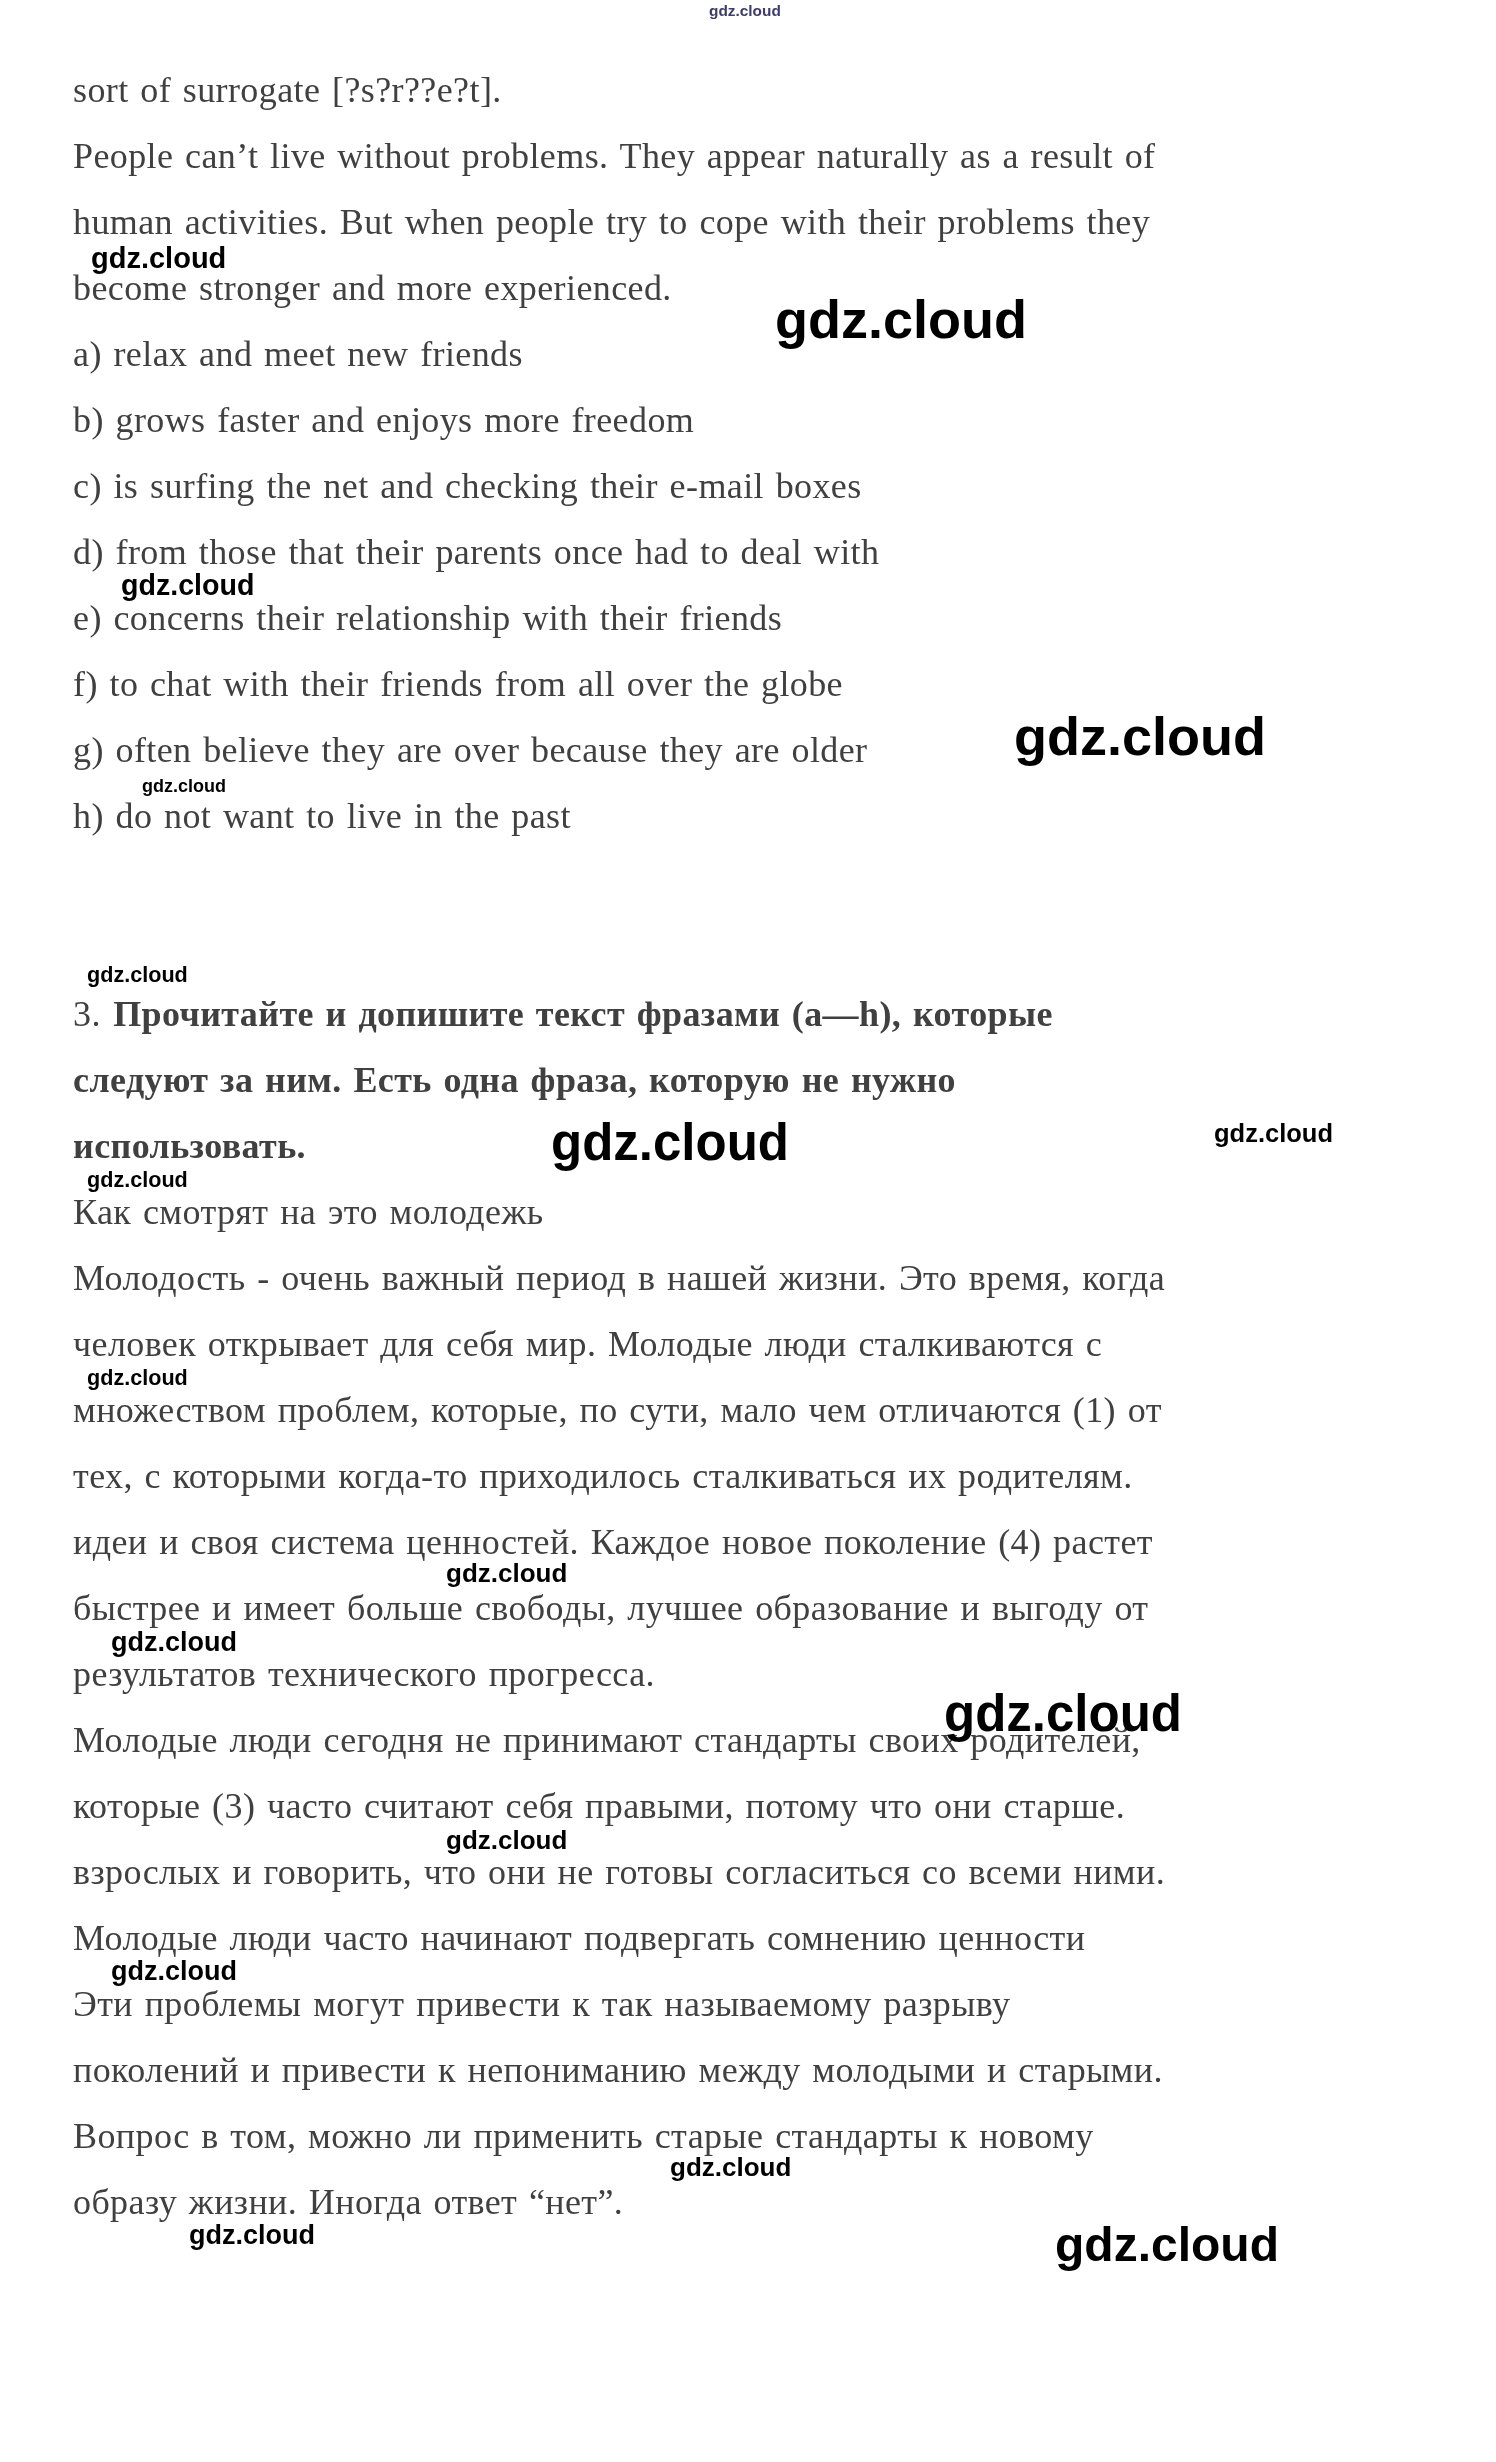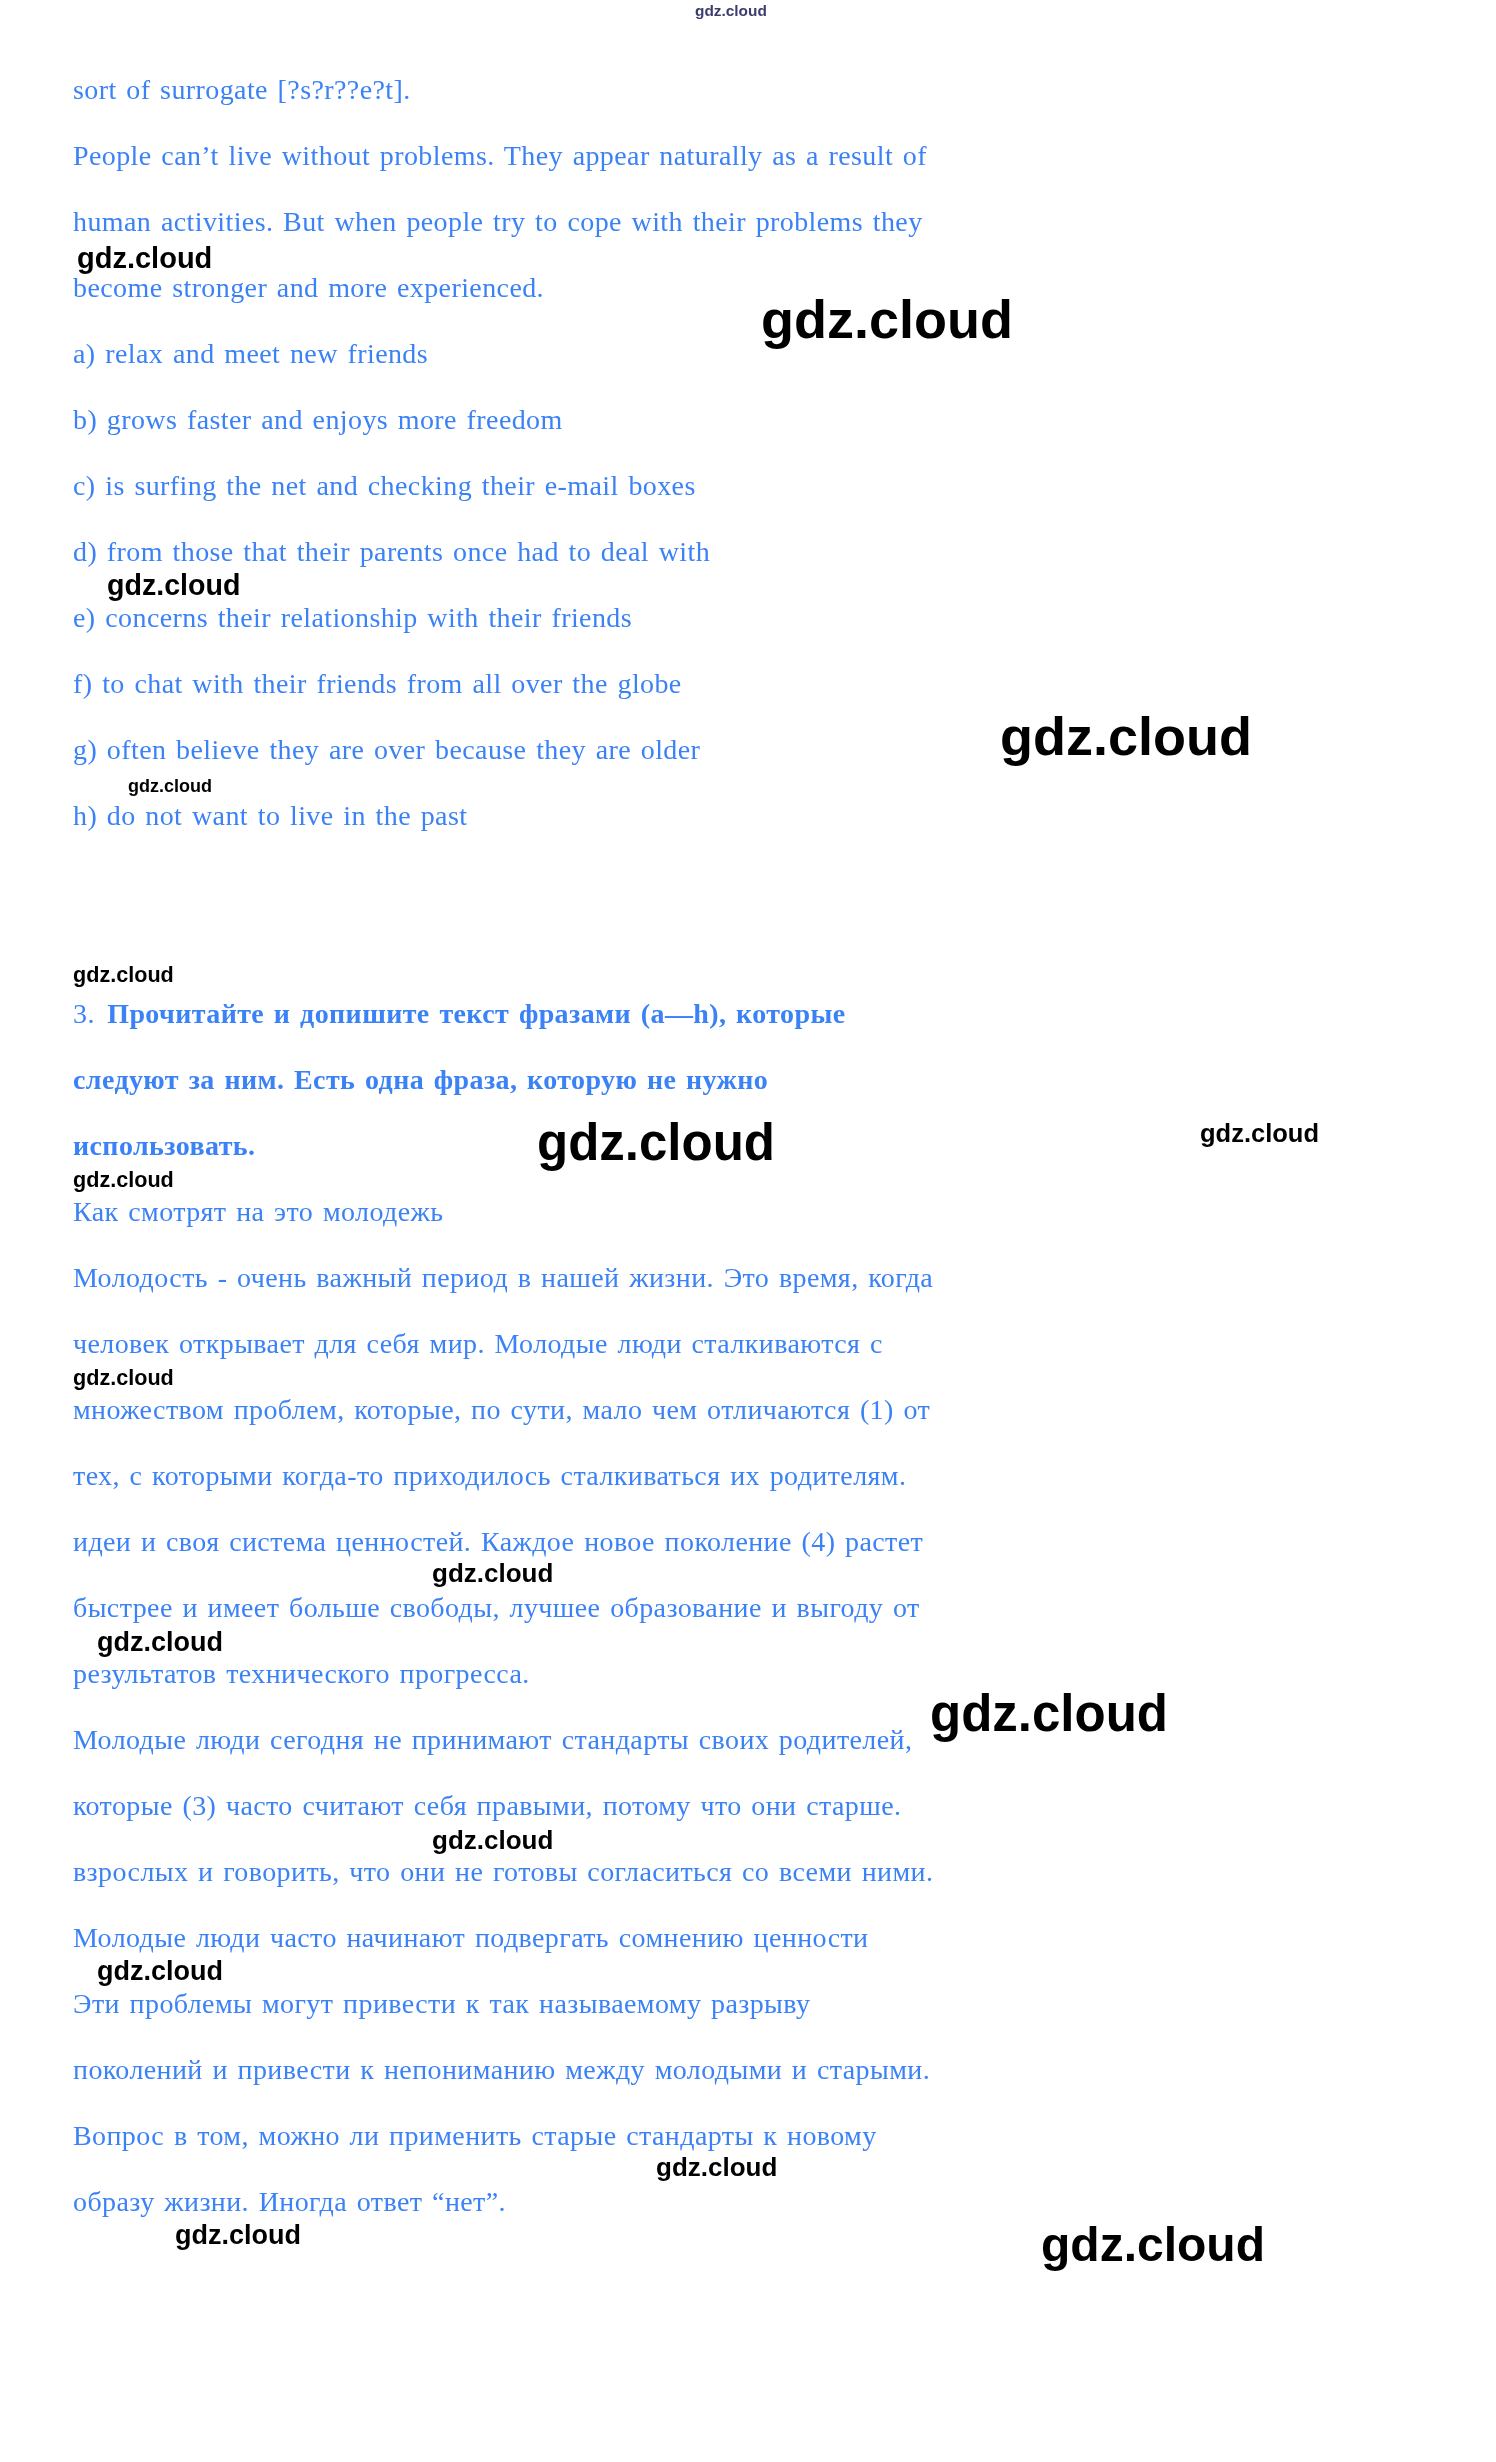--- a/index.html
+++ b/index.html
@@ -14,30 +14,30 @@
   }
   .flow{
     position:absolute;
     top:57px;
     left:73px;
     right:31px;
   }
   .line{
     height:66px;
     line-height:66px;
-    font-size:28px;
+    font-size:36px;
     letter-spacing:0.4px;
     word-spacing:2.3px;
     white-space:nowrap;
-    color:#3b82f6;
+    color:#404040;
   }
   .bold{font-weight:bold;}
   .tasknum{font-weight:normal;margin-right:12.4px;}
   .spacer{height:66px;}
-  .wm-layer{position:absolute;inset:0;pointer-events:none;}
+  .wm-layer{position:absolute;inset:0;pointer-events:none;margin-left:14px;}
   .wm{
     position:absolute;
     font-family:"Liberation Sans", sans-serif;
     font-weight:700;
     color:#000000;
     line-height:1;
     white-space:nowrap;
   }
   .wm-top{color:#3c3c6e;}
 </style>

